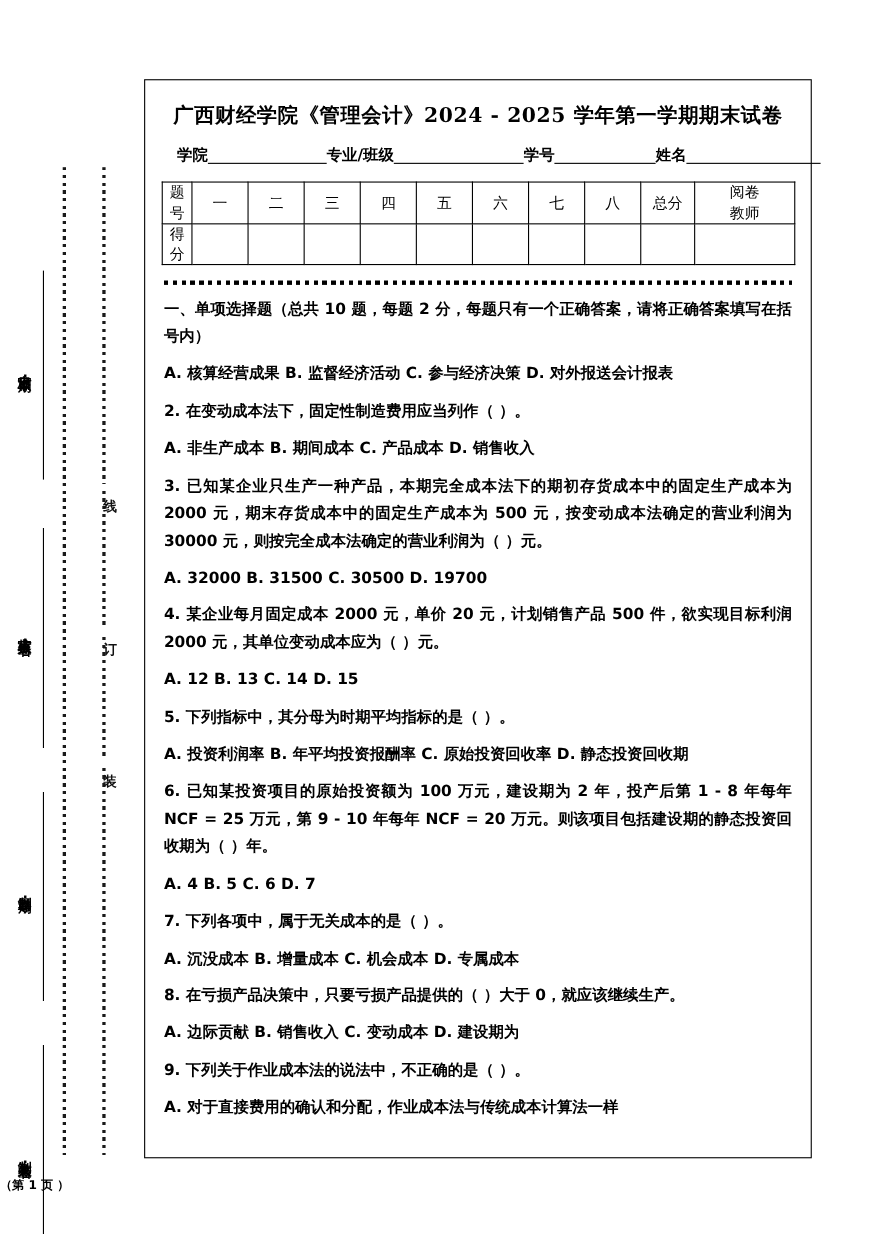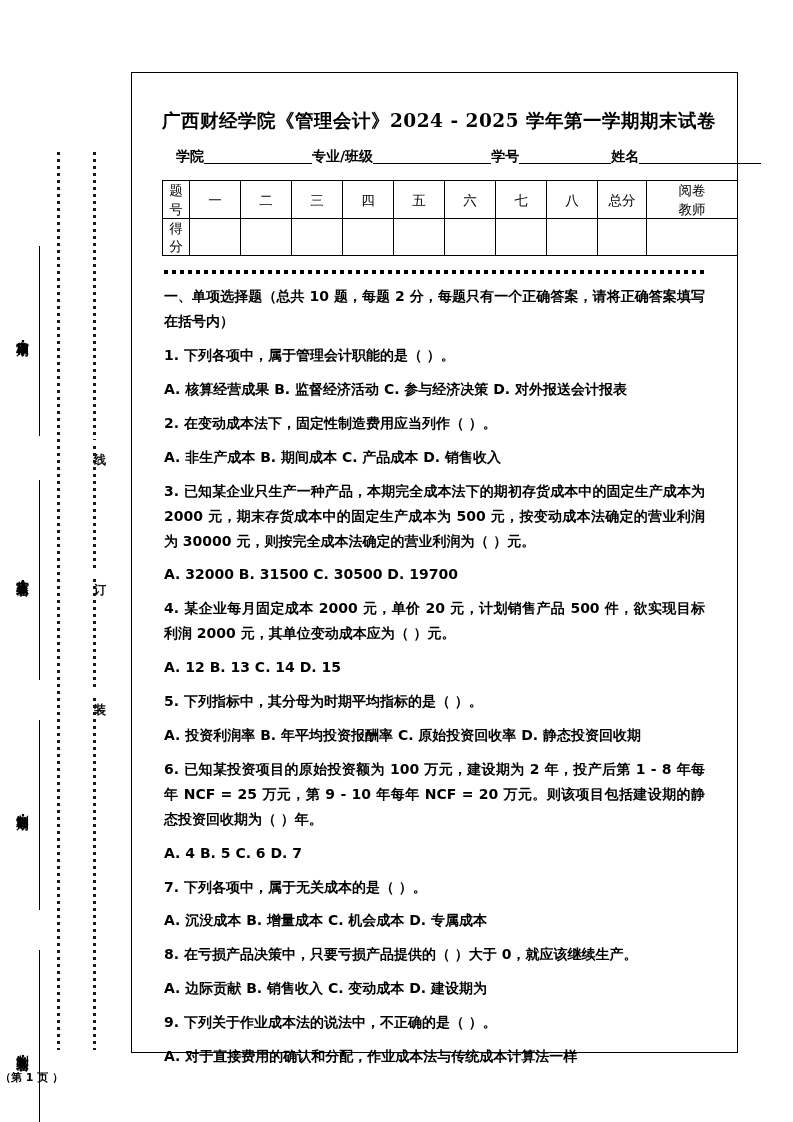--- a/index.html
+++ b/index.html
@@ -81,21 +81,21 @@
 
   
   .sheet {
     position: absolute;
     left: 131px;
     top: 72px;
     width: 607px;
     height: 981px;
     border: 1.5px solid #000;
     box-sizing: border-box;
-    padding: 16px;
+    padding: 1px;
   }
   .sheet-inner {
     padding: 16px 14px 0 14px;
   }
 
   .exam-title {
     text-align: center;
     font-family: "DejaVu Serif", "Liberation Serif", serif;
     font-weight: bold;
     font-size: 18.5px;
@@ -282,21 +282,20 @@
           <td class="col-teacher"></td>
         </tr>
       </tbody>
     </table>
 
     <div class="dotted-sep"></div>
 
     <div class="body">
       <div class="para">一、单项选择题（总共 10 题，每题 2 分，每题只有一个正确答案，请将正确答案填写在括号内）</div>
       <div>
-          <div class="para">1. 下列各项中，属于管理会计职能的是（  ）。</div>
           <div class="para opts">A. 核算经营成果  B. 监督经济活动  C. 参与经济决策  D. 对外报送会计报表</div>
           <div class="para">2. 在变动成本法下，固定性制造费用应当列作（  ）。</div>
           <div class="para opts">A. 非生产成本  B. 期间成本  C. 产品成本  D. 销售收入</div>
           <div class="para">3. 已知某企业只生产一种产品，本期完全成本法下的期初存货成本中的固定生产成本为 2000 元，期末存货成本中的固定生产成本为 500 元，按变动成本法确定的营业利润为 30000 元，则按完全成本法确定的营业利润为（  ）元。</div>
           <div class="para opts">A. 32000  B. 31500  C. 30500  D. 19700</div>
           <div class="para">4. 某企业每月固定成本 2000 元，单价 20 元，计划销售产品 500 件，欲实现目标利润 2000 元，其单位变动成本应为（  ）元。</div>
           <div class="para opts">A. 12  B. 13  C. 14  D. 15</div>
           <div class="para">5. 下列指标中，其分母为时期平均指标的是（  ）。</div>
           <div class="para opts">A. 投资利润率  B. 年平均投资报酬率  C. 原始投资回收率  D. 静态投资回收期</div>
           <div class="para">6. 已知某投资项目的原始投资额为 100 万元，建设期为 2 年，投产后第 1 - 8 年每年 NCF = 25 万元，第 9 - 10 年每年 NCF = 20 万元。则该项目包括建设期的静态投资回收期为（  ）年。</div>

